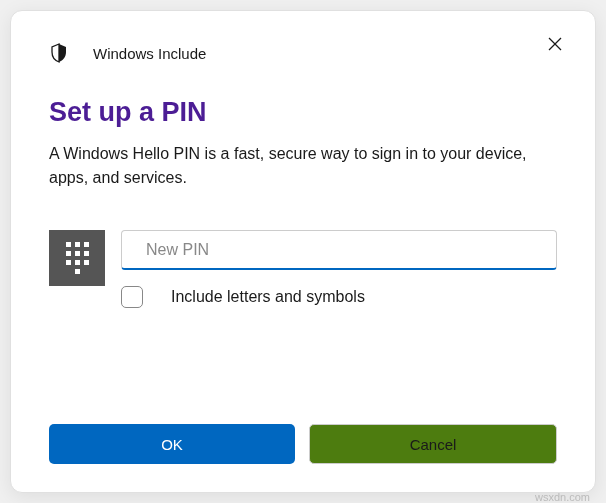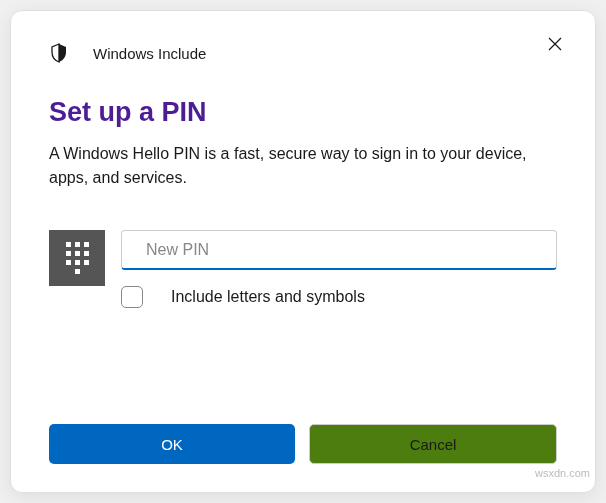--- a/index.html
+++ b/index.html
@@ -164,21 +164,21 @@
       font-weight: 400;
     }
     .btn-secondary {
       background: #4d7c0f;
       color: #1a1a1a;
       border: 1px solid #cccccc;
       font-weight: 400;
     }
     .watermark {
       position: fixed;
-      bottom: 24px;
+      bottom: 0;
       right: 16px;
       font-size: 11px;
       color: #bbb;
       font-family: sans-serif;
     }
   </style>
 </head>
 <body>
 
 <div class="dialog">

